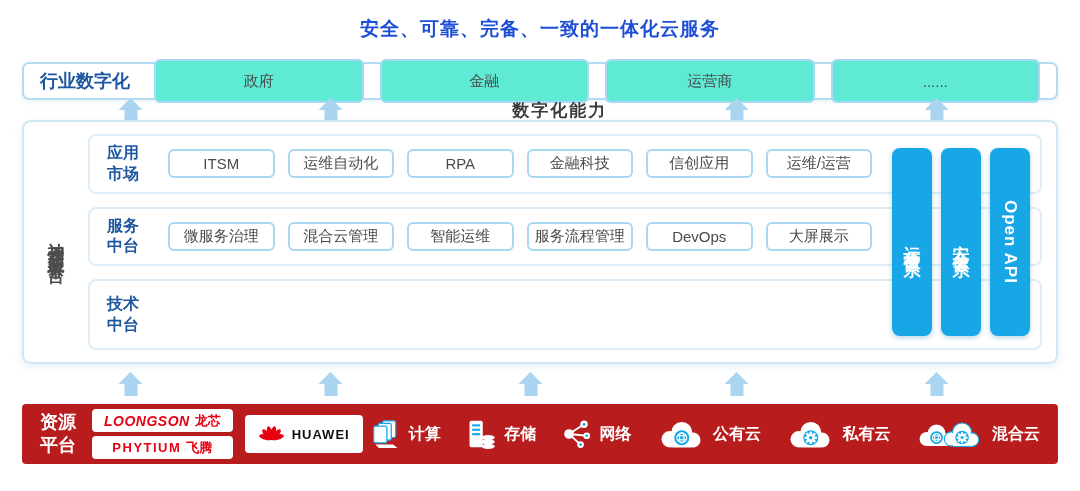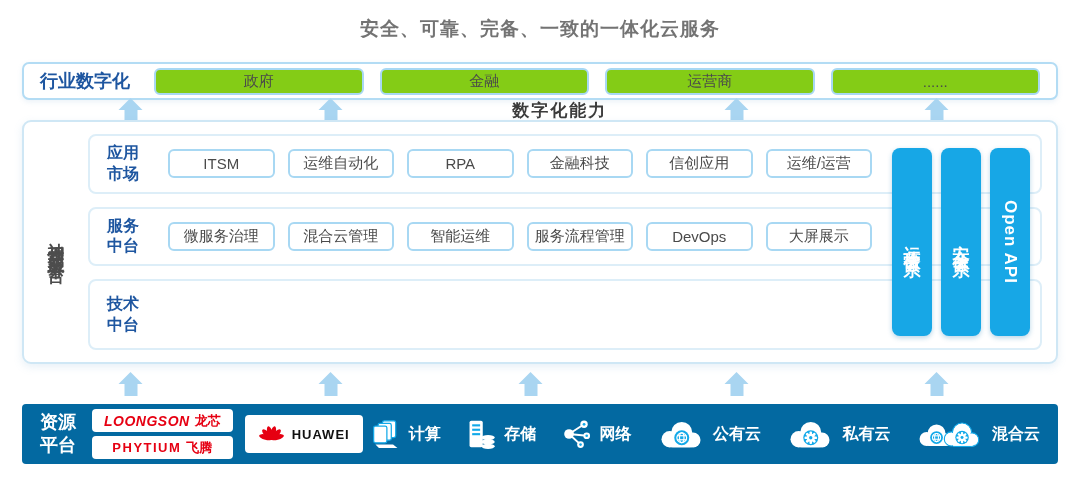--- a/index.html
+++ b/index.html
@@ -1,26 +1,26 @@
 <!DOCTYPE html>
 <html><head>
 <meta charset="utf-8">
 <style>
   * { margin:0; padding:0; box-sizing:border-box; }
   html,body { width:1080px; height:491px; background:#ffffff; overflow:hidden;
     font-family:"Liberation Sans","DejaVu Sans",sans-serif; }
 
-  .page-title { padding-top:16px; text-align:center; font-size:19px; font-weight:700; color:#737373; letter-spacing:1px; }
+  .page-title { padding-top:16px; text-align:center; font-size:19px; font-weight:700; color:#1d4ed8; letter-spacing:1px; }
 
   
   .industry-row { margin:20px 22px 0; height:38px; border:2px solid #b3dcf4; border-radius:7px;
     background:#fff; box-shadow:0 2px 5px rgba(120,170,210,.15);
     display:flex; align-items:center; padding:0 16px; gap:16px; }
   .industry-label { font-size:18px; font-weight:700; color:#1e56a0; white-space:nowrap; margin-right:8px; }
-  .pill { flex:1; height:27px; border:2px solid #a8d8f3; border-radius:6px; background:#84cc16;
+  .pill { flex:1; height:44px; border:2px solid #a8d8f3; border-radius:6px; background:#5eead4;
     display:flex; align-items:center; justify-content:center; font-size:15px; color:#4a4a4a; }
 
   
   .arrow-row { position:relative; margin:0 22px; height:20px; }
   .arrow-row2 { height:40px; }
   .slot { position:absolute; top:50%; transform:translate(-50%,-50%); }
   .cap-label { font-size:17px; font-weight:700; color:#3b3b3b; letter-spacing:2px; white-space:nowrap; }
   .arrow-up { width:13px; height:12px; background:#a9d5f1; position:relative; margin-top:12px; }
   .arrow-up::before { content:''; position:absolute; top:-12px; left:50%; transform:translateX(-50%);
     border-left:12px solid transparent; border-right:12px solid transparent; border-bottom:12px solid #a9d5f1; }
@@ -41,21 +41,21 @@
   .box { height:29px; border:2px solid #a8d8f3; border-radius:6px; background:#fff;
     display:flex; align-items:center; justify-content:center; font-size:15px; color:#4a4a4a; white-space:nowrap; }
   .bars { position:absolute; top:26px; right:26px; height:188px; display:flex; gap:9px; }
   .bar { width:40px; background:#17a7e6; border-radius:8px; color:#fff;
     display:flex; align-items:center; justify-content:center; font-size:17px; font-weight:700;
     box-shadow:0 2px 5px rgba(20,120,180,.3); }
   .bar-cjk { writing-mode:vertical-rl; text-orientation:upright; letter-spacing:5px; }
   .bar-latin { writing-mode:vertical-rl; text-orientation:mixed; letter-spacing:1px; }
 
   
-  .resource-bar { margin:0 22px; height:60px; background:#0369a1; border-radius:4px;
+  .resource-bar { margin:0 22px; height:60px; background:#b91c1c; border-radius:4px;
     display:flex; align-items:center; padding:0 18px; }
   .res-label { font-size:18px; font-weight:700; color:#fff; line-height:1.3; white-space:nowrap; }
   .vendor-col { display:flex; flex-direction:column; gap:4px; margin:0 12px 0 16px; }
   .vendor-box { background:#fff; border-radius:4px; height:23px; padding:0 12px;
     display:flex; align-items:center; justify-content:center; gap:5px; white-space:nowrap; }
   .loong-en { font-size:14px; font-weight:800; font-style:italic; color:#e60012; letter-spacing:.5px; }
   .loong-zh { font-size:13px; font-weight:800; color:#e60012; }
   .phy-en { font-size:13px; font-weight:700; color:#e60012; letter-spacing:1.5px;text-align:center; }
   .phy-zh { font-size:13px; font-weight:800; color:#e60012; }
   .huawei-box { background:#fff; border-radius:4px; height:38px; padding:0 13px;

